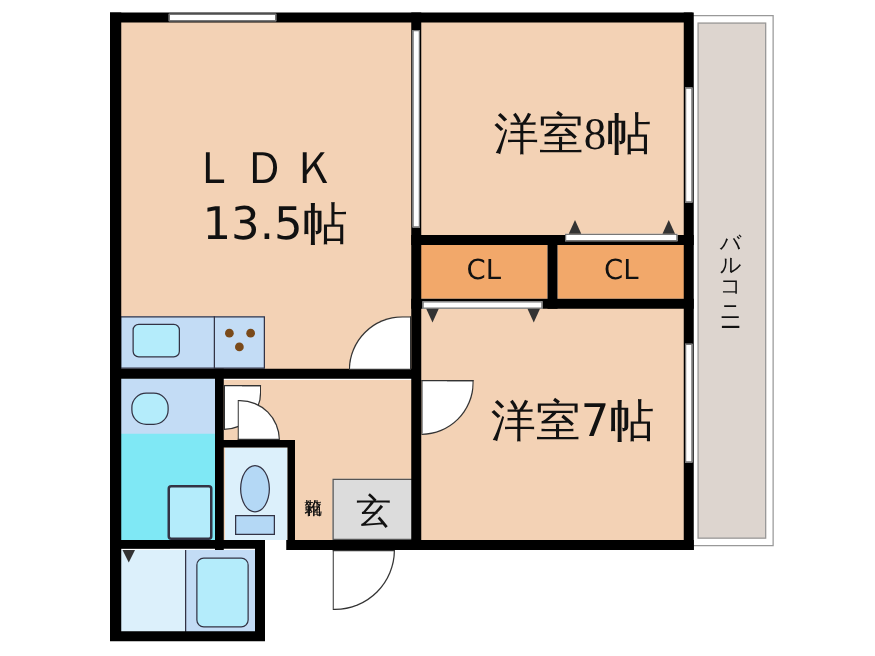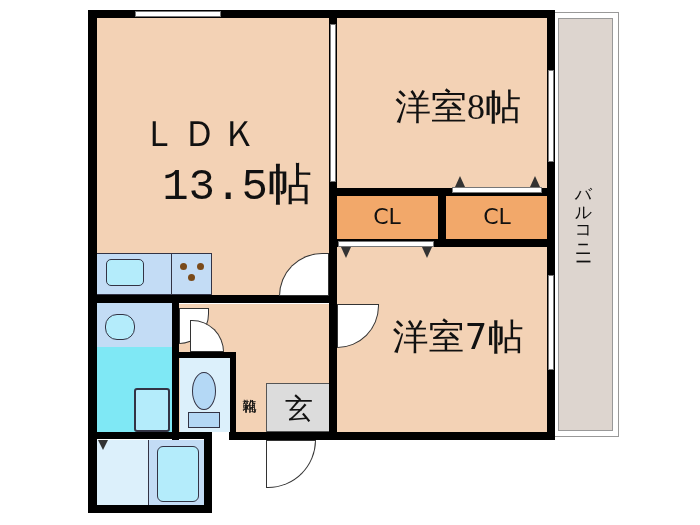--- a/index.html
+++ b/index.html
@@ -82,16 +82,16 @@
 <div class="win" style="left:338px;top:241px;width:96px;height:6px;"></div>
 <div class="tri" style="left:341px;top:247px;border-left:5px solid transparent;border-right:5px solid transparent;border-top:11px solid #333;"></div>
 <div class="tri" style="left:422px;top:247px;border-left:5px solid transparent;border-right:5px solid transparent;border-top:11px solid #333;"></div>
 
 <div class="door-arc" style="left:279px;top:253px;width:50px;height:43px;border-radius:50px 0 0 0;"></div>
 <div class="door-arc" style="left:337px;top:304px;width:42px;height:44px;border-radius:0 0 44px 0;"></div>
 <div class="door-arc" style="left:179px;top:308px;width:30px;height:36px;border-radius:0 0 30px 0;"></div>
 <div class="door-arc" style="left:190px;top:320px;width:34px;height:32px;border-radius:0 34px 0 0;"></div>
 <div class="door-arc" style="left:266px;top:440px;width:50px;height:48px;border-radius:0 0 50px 0;"></div>
 
-<div class="label" style="left:92px;top:110px;width:220px;font-size:36px;letter-spacing:4px;">ＬＤＫ</div>
-<div class="label" style="left:127px;top:155px;width:220px;font-size:44px;font-family:Liberation Mono, monospace;">13.5帖</div>
+<div class="label" style="left:104px;top:110px;width:220px;font-size:36px;letter-spacing:4px;">ＬＤＫ</div>
+<div class="label" style="left:110px;top:155px;width:220px;font-size:36px;">13.5帖</div>
 <div class="label" style="left:378px;top:83px;width:160px;font-size:36px;font-family:Liberation Serif, serif;">洋室8帖</div>
 <div class="label" style="left:378px;top:313px;width:160px;font-size:36px;">洋室7帖</div>
 
 </body></html>

